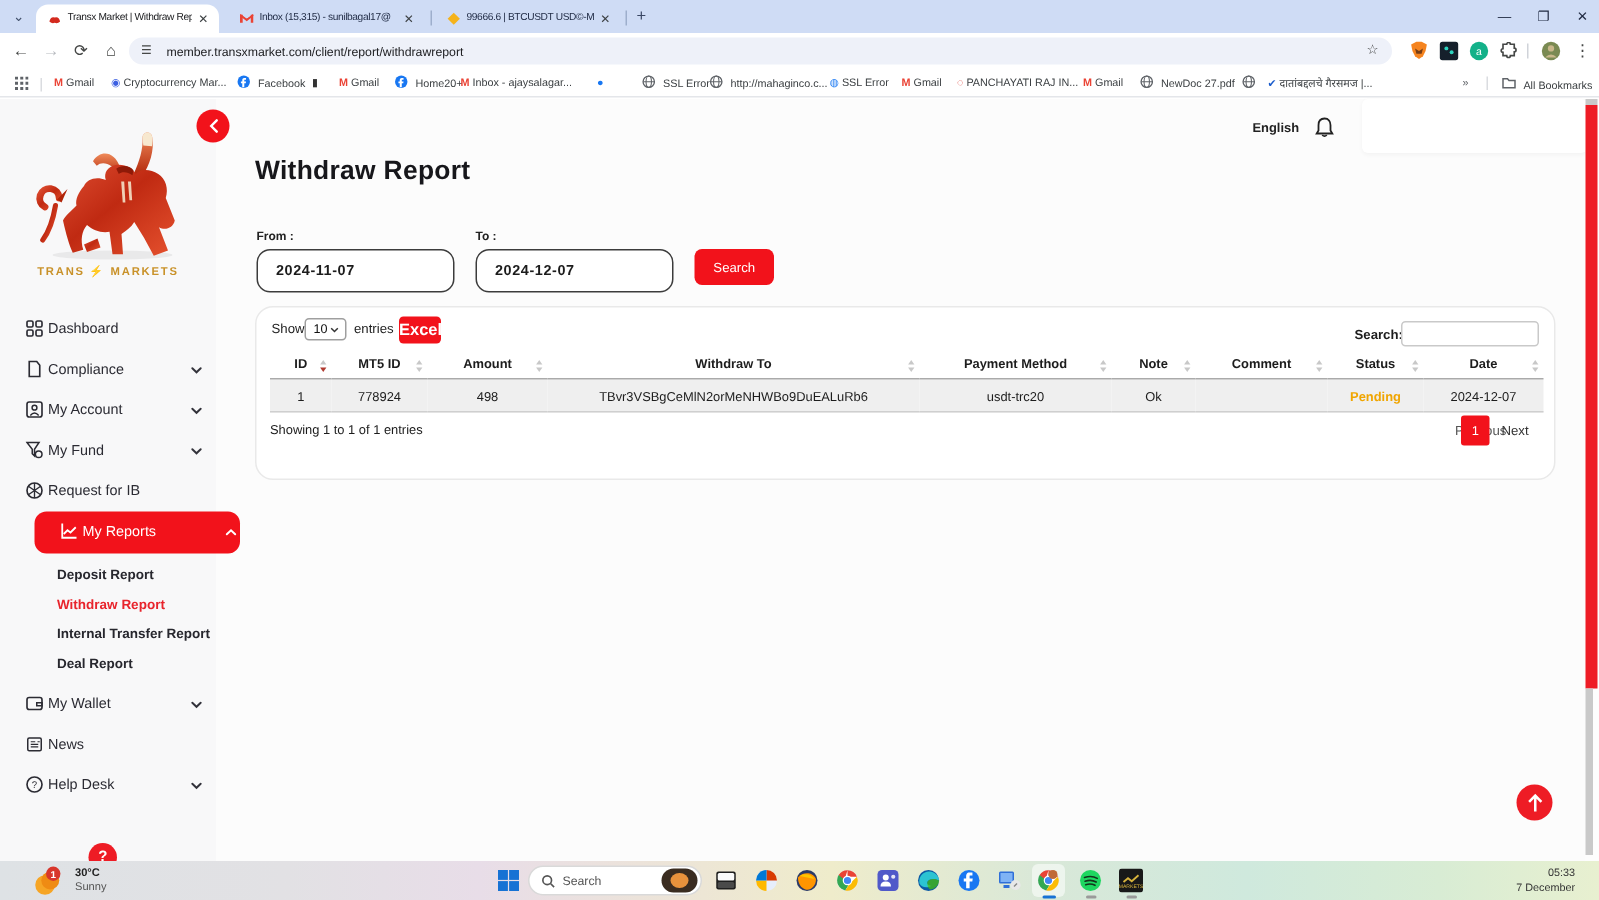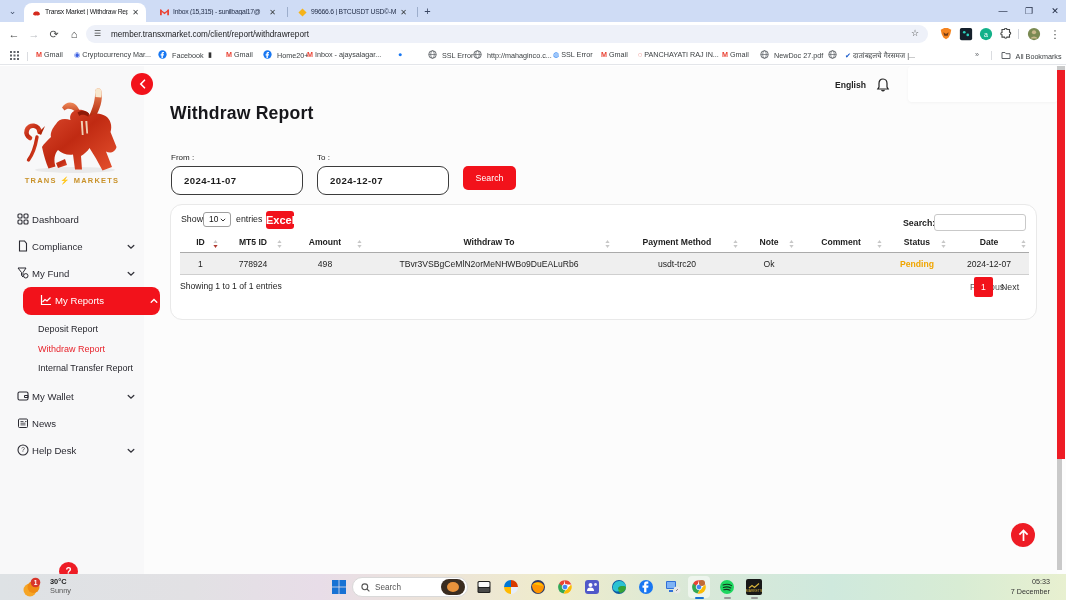--- a/index.html
+++ b/index.html
@@ -31,30 +31,30 @@
   .sidebar { position:absolute; left:0; top:0; width:144px; height:508px; background:#f8f8f9; }
   .collapse { position:absolute; left:131px; top:7px; width:22px; height:22px; border-radius:50%; background:#f2121b; color:#fff; text-align:center; line-height:22px; font-size:10px; z-index:5; }
   .logo { position:absolute; left:16px; top:20px; width:112px; height:110px; }
   .logotxt { position:absolute; left:0; top:110px; width:144px; text-align:center; font-size:7.5px; font-weight:bold; letter-spacing:1.2px; color:#c9922a; }
   .menu { position:absolute; left:0; top:140px; width:144px; }
   .mi { position:relative; height:27px; font-size:9.6px; color:#2b2b33; }
   .mi .ic { position:absolute; left:17px; top:7px; width:12px; height:12px; }
   .mi .tx { position:absolute; left:32px; top:8px; }
   .mi .ch { position:absolute; left:127px; top:11px; width:8px; height:6px; }
   .mi.active { background:#f2121b; border-radius:8px; margin:0 0 0 23px; width:137px; height:28px; color:#fff; }
-  .sub { position:relative; height:19.7px; font-size:9px; color:#27272e; }
+  .sub { position:relative; height:19.7px; font-size:9px; color:#27272e;font-weight:bold; }
   .sub .tx { position:absolute; left:38px; top:5px; }
   .sub.red { color:#e8242c; }
   
   .main { position:absolute; left:144px; top:0; width:922px; height:508px; background:#fcfcfc; }
   .topwhite { position:absolute; left:764px; top:0; width:150px; height:36px; background:#fff; border-radius:4px; box-shadow:0 1px 3px rgba(0,0,0,.04); }
   .lang { position:absolute; left:691px; top:14px; font-size:8.6px; color:#222; font-weight:bold; }
   .bell { position:absolute; left:731px; top:11px; width:16px; height:16px; }
   h1.title { position:absolute; left:26px; top:37px; font-size:17.6px; color:#17171b; letter-spacing:.2px; font-weight:bold; }
-  .flabel { position:absolute; font-size:8px; font-weight:normal; color:#222; }
+  .flabel { position:absolute; font-size:8px; font-weight:bold; color:#222; }
   .finput { position:absolute; height:29px; width:132px; border:1.4px solid #3c3c3c; border-radius:9px; background:#fff; font-size:9.6px; font-weight:bold; color:#1c1c1c; line-height:27px; padding-left:12px; letter-spacing:.4px; }
   .sbtn { position:absolute; left:319px; top:100px; width:53px; height:24px; background:#f2121b; border-radius:5px; color:#fff; font-size:8.8px; text-align:center; line-height:24px; }
   .card { position:absolute; left:26px; top:138px; width:867px; height:116px; background:#fff; border:1px solid #e9e9e9; border-radius:12px; }
   .ctl { position:absolute; top:9px; font-size:8.8px; color:#1d1d1d; }
   .sel { position:absolute; left:32px; top:7px; width:28px; height:15px; border:1px solid #9f9f9f; border-radius:3px; font-size:8.4px; color:#111; padding-left:5px; line-height:13px; background:#fff; }
   .xlbtn { position:absolute; left:95px; top:6px; width:28px; height:18px; background:#f2121b; border-radius:3px; color:#fff; font-size:11px; font-weight:bold; text-align:center; line-height:18px; }
   .srchlbl { position:absolute; left:732px; top:13px; font-size:8.8px; color:#1d1d1d; font-weight:bold; }
   .srchbox { position:absolute; left:763px; top:9px; width:92px; height:17px; border:1px solid #c9c9c9; border-radius:3px; background:#fff; }
   table.grid { position:absolute; left:9px; top:28px; width:849px; border-collapse:collapse; font-size:8.6px; color:#1d1d1d; }
   table.grid th { font-weight:bold; padding:4px 2px 5px; border-bottom:1.6px solid #aaa; position:relative; }
@@ -360,47 +360,68 @@
         <svg class="ic" viewBox="0 0 12 12">
             <path d="M2.5 1 h5 l2 2.5 v7.5 h-7 Z" fill="none" stroke="#2b2b33" stroke-width="1.1"></path>
           </svg>
         <span class="tx">Compliance</span>
           <svg class="ch" viewBox="0 0 8 6">
             <path d="M1.2 1.5 L4 4.2 L6.8 1.5" stroke="#33333b" stroke-width="1.3" fill="none" stroke-linecap="round"></path>
           </svg>
       </div>
       <div class="mi">
         <svg class="ic" viewBox="0 0 12 12">
+            <rect x="1" y="1" width="10" height="10" rx="1.5" fill="none" stroke="#2b2b33" stroke-width="1.1"></rect>
+            <circle cx="6" cy="4.8" r="1.6" fill="none" stroke="#2b2b33" stroke-width="1"></circle>
+            <path d="M3.2 10 Q6 6.8 8.8 10" fill="none" stroke="#2b2b33" stroke-width="1"></path>
+          </svg>
+        <span class="tx">My Account</span>
+          <svg class="ch" viewBox="0 0 8 6">
+            <path d="M1.2 1.5 L4 4.2 L6.8 1.5" stroke="#33333b" stroke-width="1.3" fill="none" stroke-linecap="round"></path>
+          </svg>
+      </div>
+      <div class="mi">
+        <svg class="ic" viewBox="0 0 12 12">
             <path d="M1 1 H9 L6 5.5 V10 L4.5 8.5 V5.5 Z" fill="none" stroke="#2b2b33" stroke-width="1"></path>
             <circle cx="8.8" cy="8.8" r="2.2" fill="#f8f8f9" stroke="#2b2b33" stroke-width="1"></circle>
           </svg>
         <span class="tx">My Fund</span>
           <svg class="ch" viewBox="0 0 8 6">
             <path d="M1.2 1.5 L4 4.2 L6.8 1.5" stroke="#33333b" stroke-width="1.3" fill="none" stroke-linecap="round"></path>
           </svg>
+      </div>
+      <div class="mi">
+        <svg class="ic" viewBox="0 0 12 12">
+            <circle cx="6" cy="6" r="5" fill="none" stroke="#2b2b33" stroke-width="1.1"></circle>
+            <path d="M6 1 V11 M1.7 3 L10.3 9 M1.7 9 L10.3 3" stroke="#2b2b33" stroke-width=".9"></path>
+          </svg>
+        <span class="tx">Request for IB</span>
       </div>
       <div class="mi active">
         <svg class="ic" viewBox="0 0 12 12" style="left:17px;">
             <path d="M1.5 1 V10.5 H11" stroke="#fff" stroke-width="1.2" fill="none"></path>
             <path d="M2.5 8 L5 5.5 L7 7 L10.5 3.5" stroke="#fff" stroke-width="1.2" fill="none"></path>
           </svg>
         <span class="tx" style="left:32px;">My Reports</span>
           <svg class="ch" viewBox="0 0 8 6">
             <path d="M1.2 4.2 L4 1.5 L6.8 4.2" stroke="#fff" stroke-width="1.3" fill="none" stroke-linecap="round"></path>
           </svg>
       </div>
       <div style="height:4px;"></div>
       <div class="sub">
           <span class="tx">Deposit Report</span>
         </div>
       <div class="sub red">
           <span class="tx">Withdraw Report</span>
         </div>
       <div class="sub">
           <span class="tx">Internal Transfer Report</span>
+        </div>
+      <div class="sub">
+          <span class="tx">Deal Report</span>
         </div>
       <div style="height:4.5px;"></div>
       <div class="mi">
         <svg class="ic" viewBox="0 0 12 12">
             <rect x="1" y="2" width="10" height="8" rx="1.5" fill="none" stroke="#2b2b33" stroke-width="1.1"></rect>
             <path d="M7.5 5.5 h3.5 v2 H7.5 Z" fill="none" stroke="#2b2b33" stroke-width="1"></path>
           </svg>
         <span class="tx">My Wallet</span>
           <svg class="ch" viewBox="0 0 8 6">
             <path d="M1.2 1.5 L4 4.2 L6.8 1.5" stroke="#33333b" stroke-width="1.3" fill="none" stroke-linecap="round"></path>

